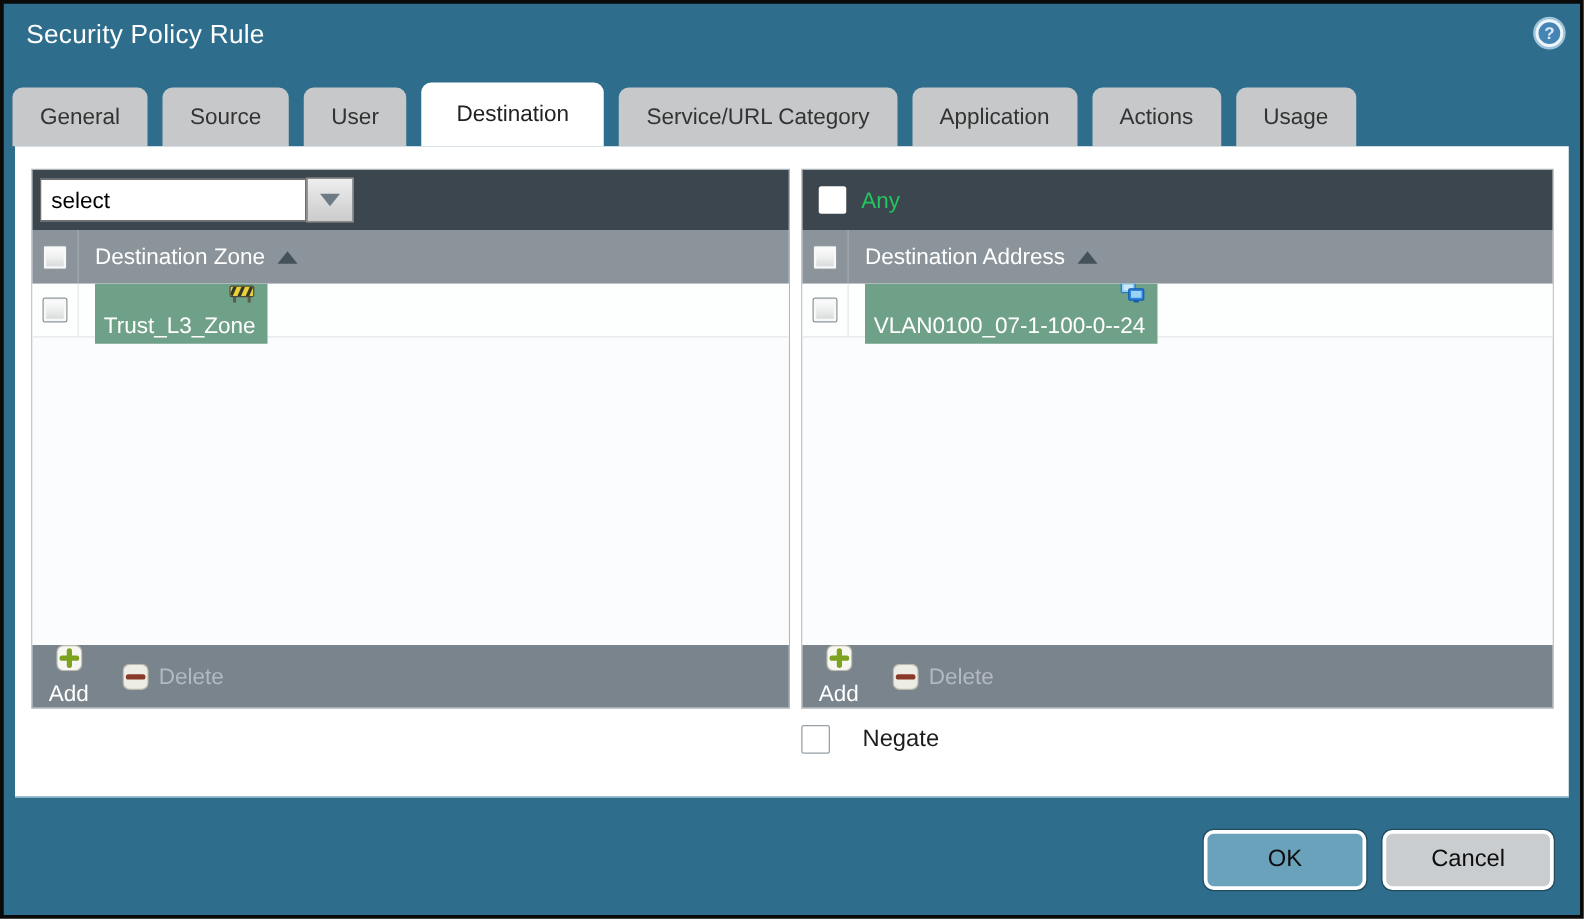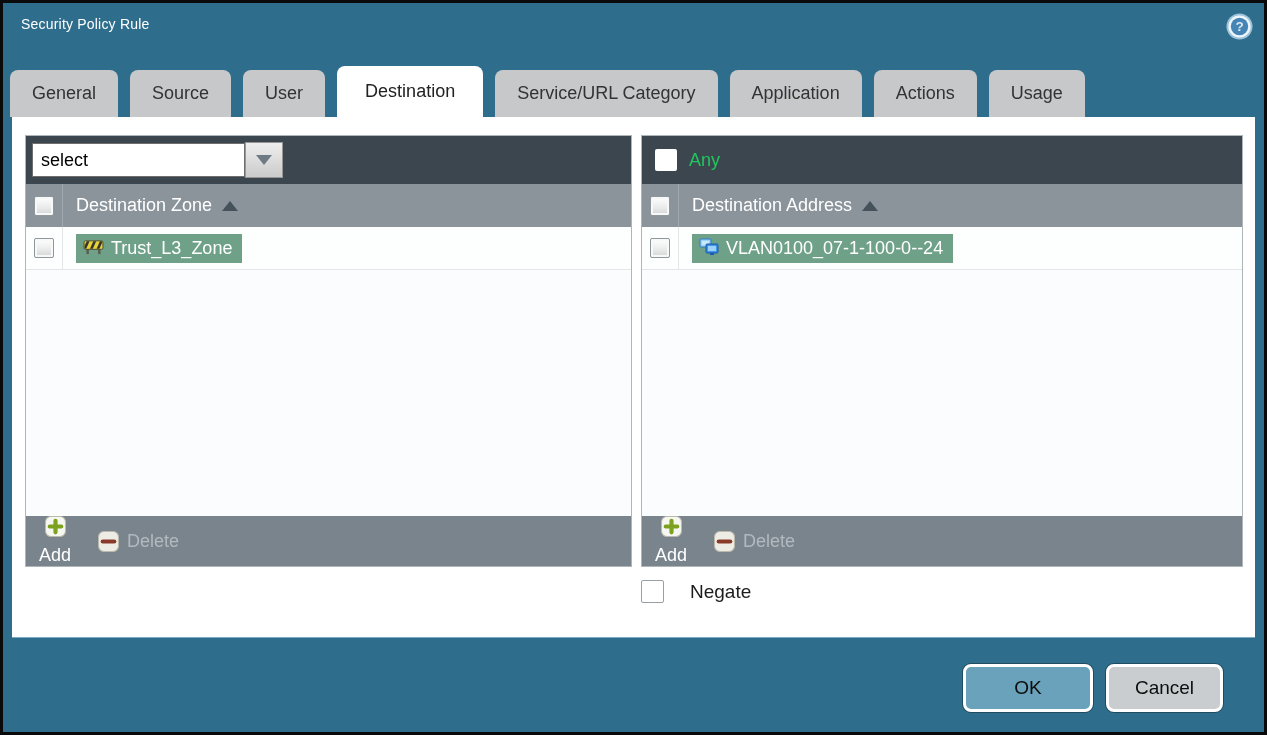--- a/index.html
+++ b/index.html
@@ -1,21 +1,21 @@
 <!DOCTYPE html>
 <html><head>
 <meta charset="utf-8">
 <style>
   * { box-sizing: border-box; margin: 0; padding: 0; }
   html, body { width: 1267px; height: 735px; overflow: hidden; }
   body { font-family: "Liberation Sans", sans-serif; background: #0a0a0a; position: relative; }
 
   .dialog-bg { position: absolute; left: 3px; top: 3px; width: 1261px; height: 729px; background: #2e6d8c; }
 
-  .title { position: absolute; left: 21px; top: 16px; font-size: 14px; color: #ffffff; letter-spacing: .2px; }
+  .title { position: absolute; left: 21px; top: 16px; font-size: 21px; color: #ffffff; letter-spacing: .2px; }
 
   .help { position: absolute; left: 1226px; top: 13px; width: 27px; height: 27px; cursor: pointer; }
 
   .tabstrip { position: absolute; left: 10px; top: 66px; height: 51px; display: flex; align-items: flex-end; gap: 12px; }
   .tab { height: 47px; display: flex; align-items: center; padding: 0 22px; background: #c7c8c9; border-radius: 8px 8px 0 0; font-size: 18px; color: #333333; cursor: pointer; white-space: nowrap; }
   .tab.active { height: 51px; padding: 0 28px; background: #ffffff; color: #222222; }
 
   .content { position: absolute; left: 12px; top: 117px; width: 1243px; height: 521px; background: #ffffff; border-bottom: 1px solid #79aac4; }
 
   .panel { position: absolute; display: flex; flex-direction: column; border: 1px solid #aeb6ba; }
@@ -33,36 +33,36 @@
   .col-header { flex: 0 0 43px; background: #8b949b; display: flex; align-items: center; }
   .cb-col { width: 37px; align-self: stretch; display: flex; align-items: center; justify-content: center; }
   .col-header .cb-col { border-right: 1px solid #a0a9af; }
   .cb-3d { width: 20px; height: 20px; border: 1px solid #8f979c; border-radius: 2px; background: linear-gradient(180deg, #ffffff 0%, #ebecec 55%, #d3d5d6 100%); box-shadow: inset 0 0 0 2px #f7f8f8; cursor: pointer; }
   .col-title { color: #ffffff; font-size: 18px; margin-left: 13px; display: flex; align-items: center; cursor: pointer; }
   .sort-asc { width: 0; height: 0; border-left: 8px solid transparent; border-right: 8px solid transparent; border-bottom: 10px solid #46525a; margin-left: 10px; }
 
   .rows { flex: 1 1 auto; background: #fbfcfd; overflow: hidden; }
   .row { height: 43px; display: flex; align-items: center; border-bottom: 1px solid #e3e6e8; background: #fdfefe; }
   .row .cb-col { border-right: 1px solid #e3e6e8; }
-  .chip { margin-left: 13px; display: inline-flex; align-items: flex-start; gap: 7px; background: #6fa189; color: #ffffff; font-size: 18px; padding: 4px 10px 4px 7px; cursor: pointer; }
+  .chip { margin-left: 13px; display: inline-flex; align-items: flex-end; gap: 7px; background: #6fa189; color: #ffffff; font-size: 18px; padding: 4px 10px 4px 7px; cursor: pointer; flex-direction: column; }
   .chip svg { flex: 0 0 auto; display: block; }
 
   .panel-footer { flex: 0 0 46px; background: #7a848c; display: flex; align-items: center; padding-left: 13px; gap: 27px; }
   .ft-btn { display: flex; align-items: center; gap: 8px; font-size: 18px; }
   .ft-add { color: #ffffff; cursor: pointer; flex-direction: column; }
   .ft-del { color: #b2b9bf; }
   .icon-sq { width: 21px; height: 21px; display: block; }
 
   .negate-row { position: absolute; left: 641px; top: 580px; display: flex; align-items: center; }
   .negate-cb { width: 23px; height: 23px; background: #ffffff; border: 1px solid #98a0a5; border-radius: 2px; cursor: pointer; }
   .negate-label { font-size: 19px; color: #1c1c1c; margin-left: 26px; }
 
   .btn { position: absolute; height: 48px; border: 3px solid #ffffff; border-radius: 8px; font-size: 19px; display: flex; align-items: center; justify-content: center; box-shadow: 0 0 0 1px rgba(15,35,45,.45); color: #0d0d0d; cursor: pointer; }
   .btn-ok { left: 963px; top: 664px; width: 130px; background: #69a2ba; }
-  .btn-cancel { left: 1106px; top: 664px; width: 117px; background: #c9cdd0; }
+  .btn-cancel { left: 1106px; top: 664px; width: 137px; background: #c9cdd0; }
 </style>
 </head>
 <body>
 
 <div class="dialog-bg"></div>
 
 <div class="title">Security Policy Rule</div>
 
 <div class="help">
   <svg width="27" height="27" viewBox="0 0 28 28">

